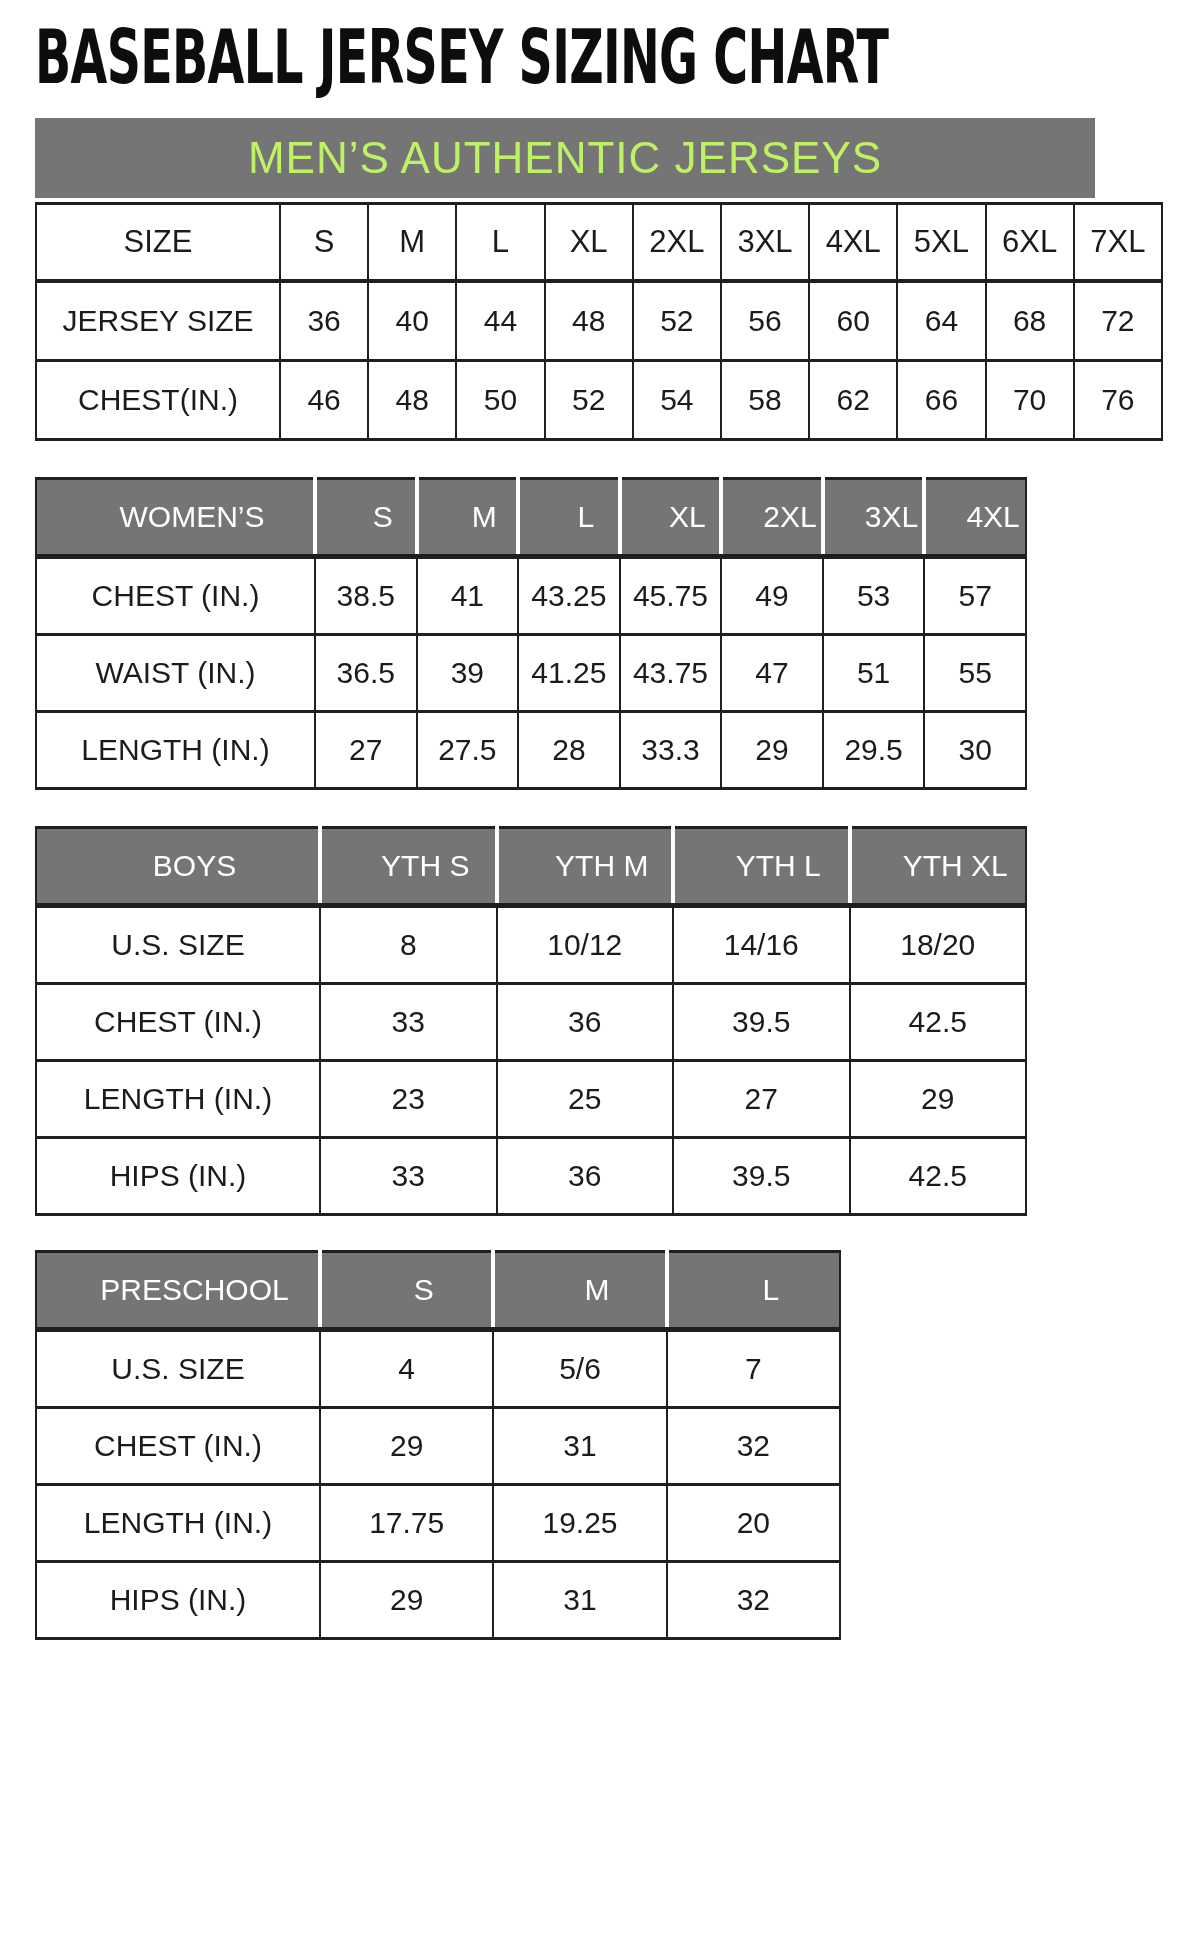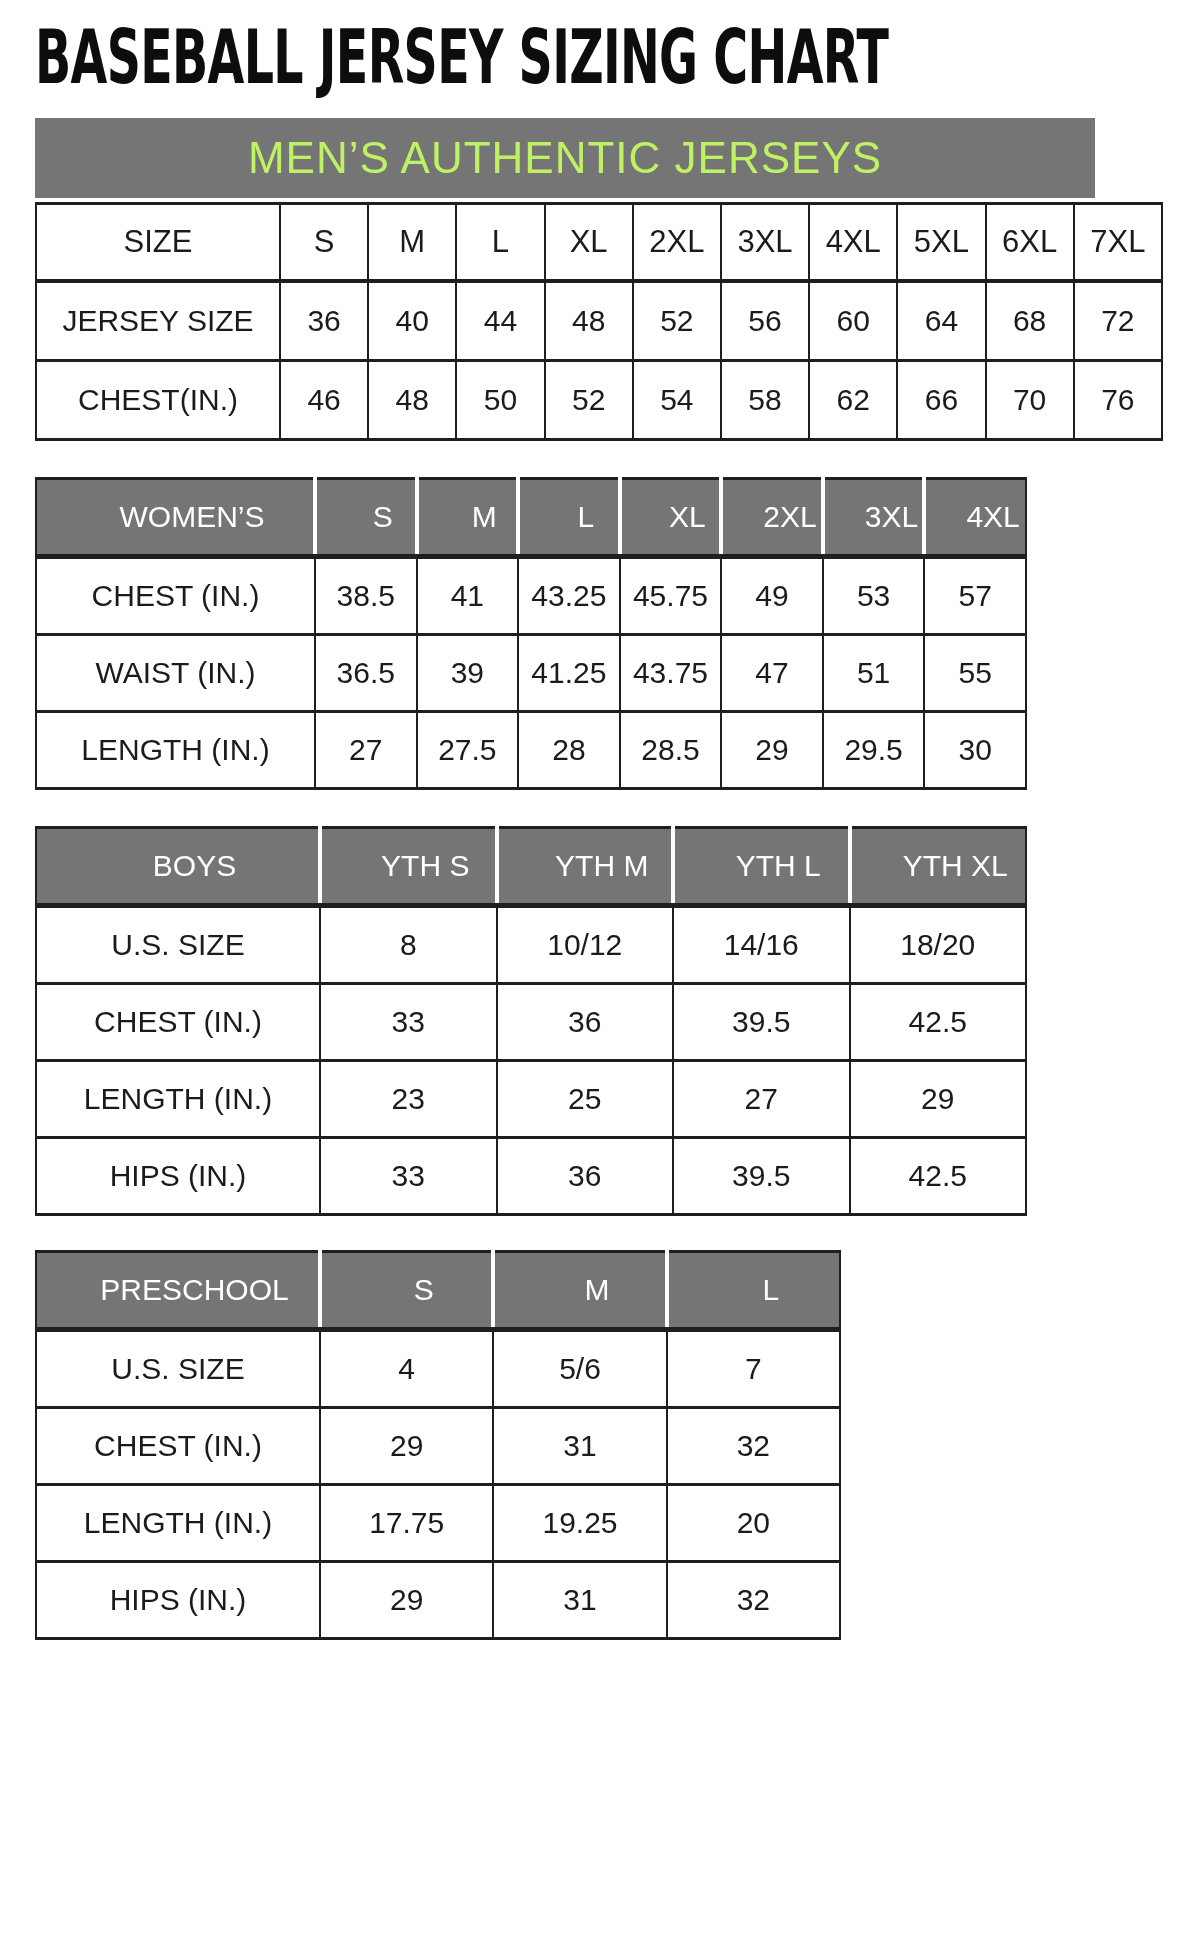--- a/index.html
+++ b/index.html
@@ -201,21 +201,21 @@
             <td>43.75</td>
             <td>47</td>
             <td>51</td>
             <td>55</td>
           </tr>
           <tr>
             <th scope="row">LENGTH (IN.)</th>
             <td>27</td>
             <td>27.5</td>
             <td>28</td>
-            <td>28.5</td>
+            <td>33.3</td>
             <td>29</td>
             <td>29.5</td>
             <td>30</td>
           </tr>
         </tbody>
       </table>
   </section>
 
   <section class="tbl-section boys">
     <table class="size-table gray-head">

